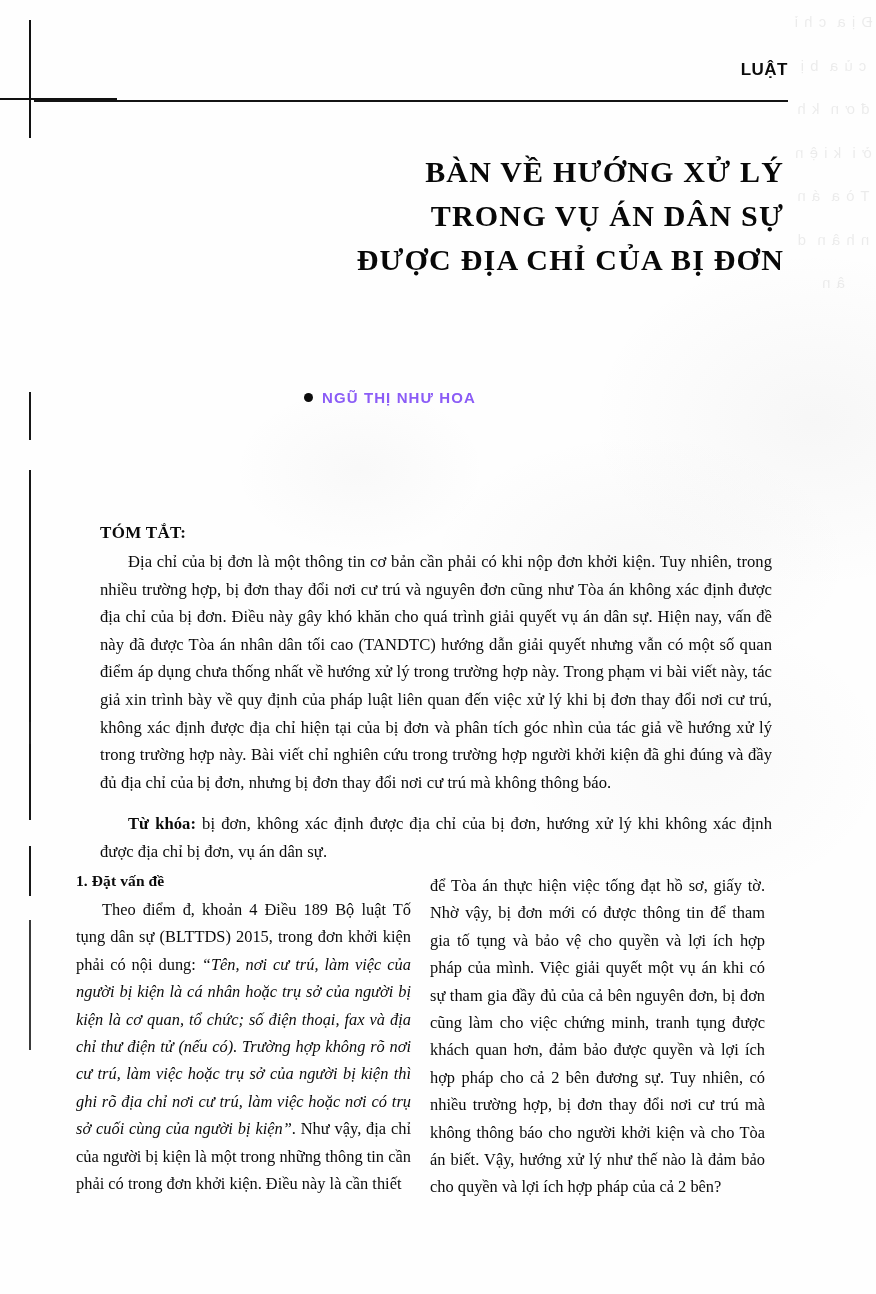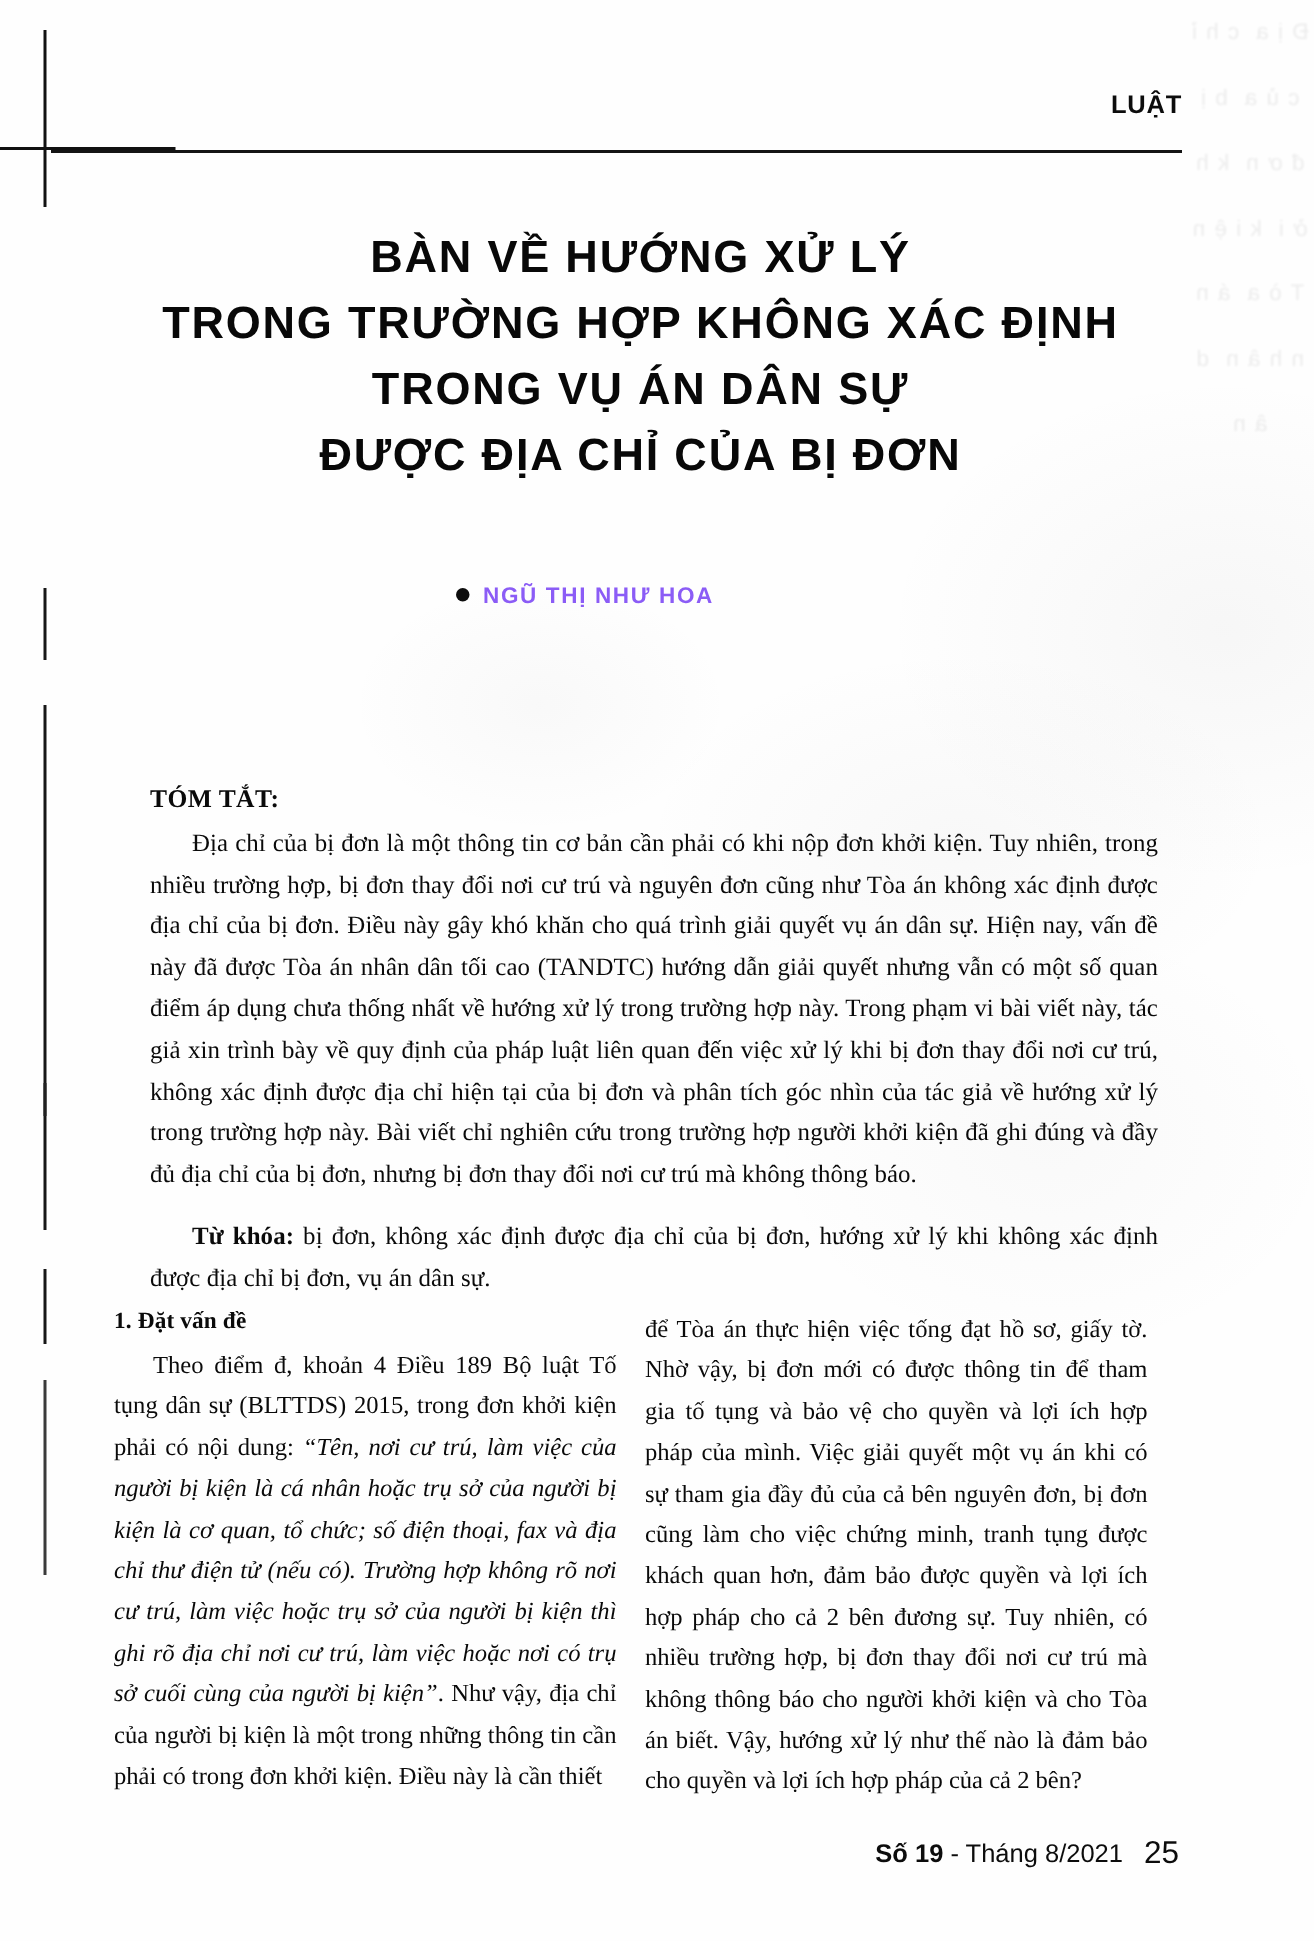--- a/index.html
+++ b/index.html
@@ -104,27 +104,28 @@
 
   
   .title-block {
     position: absolute;
     top: 150px;
     left: 70px;
     right: 92px;
     text-align: center;
   }
   .title-block .line {
-    font-family: Liberation Sans, sans-serif;
+    font-family: Liberation Serif, serif;
     font-weight: bold;
     font-size: 30px;
     line-height: 44px;
     letter-spacing: 1.2px;
     color: #080808;
     white-space: nowrap;
+    text-align: right;
   }
 
   
   .byline {
     position: absolute;
     top: 389px;
     left: 0;
     right: 96px;
     text-align: center;
     font-family: "Liberation Sans", sans-serif;
@@ -226,21 +227,20 @@
   <div class="edge-rule r2"></div>
   <div class="edge-rule r3"></div>
   <div class="edge-rule r4"></div>
   <div class="edge-rule r5"></div>
 
   <div class="running-head">LUẬT</div>
   <div class="head-rule"></div>
 
   <div class="title-block">
     <div class="line">BÀN VỀ HƯỚNG XỬ LÝ</div>
-    <div class="line">TRONG TRƯỜNG HỢP KHÔNG XÁC ĐỊNH</div>
     <div class="line">TRONG VỤ ÁN DÂN SỰ</div>
     <div class="line">ĐƯỢC ĐỊA CHỈ CỦA BỊ ĐƠN</div>
   </div>
 
   <div class="byline">
     <span class="bullet"></span><span>NGŨ THỊ NHƯ HOA</span>
   </div>
 
   <div class="abstract">
     <div class="heading">TÓM TẮT:</div>
@@ -251,17 +251,14 @@
   <div class="columns">
     <div class="col">
       <h2 class="sec-heading">1. Đặt vấn đề</h2>
       <p><span>Theo điểm đ, khoản 4 Điều 189 Bộ luật Tố tụng dân sự (BLTTDS) 2015, trong đơn khởi kiện phải có nội dung: </span><i>“Tên, nơi cư trú, làm việc của người bị kiện là cá nhân hoặc trụ sở của người bị kiện là cơ quan, tổ chức; số điện thoại, fax và địa chỉ thư điện tử (nếu có). Trường hợp không rõ nơi cư trú, làm việc hoặc trụ sở của người bị kiện thì ghi rõ địa chỉ nơi cư trú, làm việc hoặc nơi có trụ sở cuối cùng của người bị kiện”</i><span>. Như vậy, địa chỉ của người bị kiện là một trong những thông tin cần phải có trong đơn khởi kiện. Điều này là cần thiết</span></p>
     </div>
     <div class="col">
       <p class="cont">để Tòa án thực hiện việc tống đạt hồ sơ, giấy tờ. Nhờ vậy, bị đơn mới có được thông tin để tham gia tố tụng và bảo vệ cho quyền và lợi ích hợp pháp của mình. Việc giải quyết một vụ án khi có sự tham gia đầy đủ của cả bên nguyên đơn, bị đơn cũng làm cho việc chứng minh, tranh tụng được khách quan hơn, đảm bảo được quyền và lợi ích hợp pháp cho cả 2 bên đương sự. Tuy nhiên, có nhiều trường hợp, bị đơn thay đổi nơi cư trú mà không thông báo cho người khởi kiện và cho Tòa án biết. Vậy, hướng xử lý như thế nào là đảm bảo cho quyền và lợi ích hợp pháp của cả 2 bên?</p>
     </div>
   </div>
 
-  <div class="footer">
-    <span class="issue">Số 19</span><span> - </span><span>Tháng 8/2021</span><span class="pageno">25</span>
-  </div>
 
 </div>
 
 </body></html>

